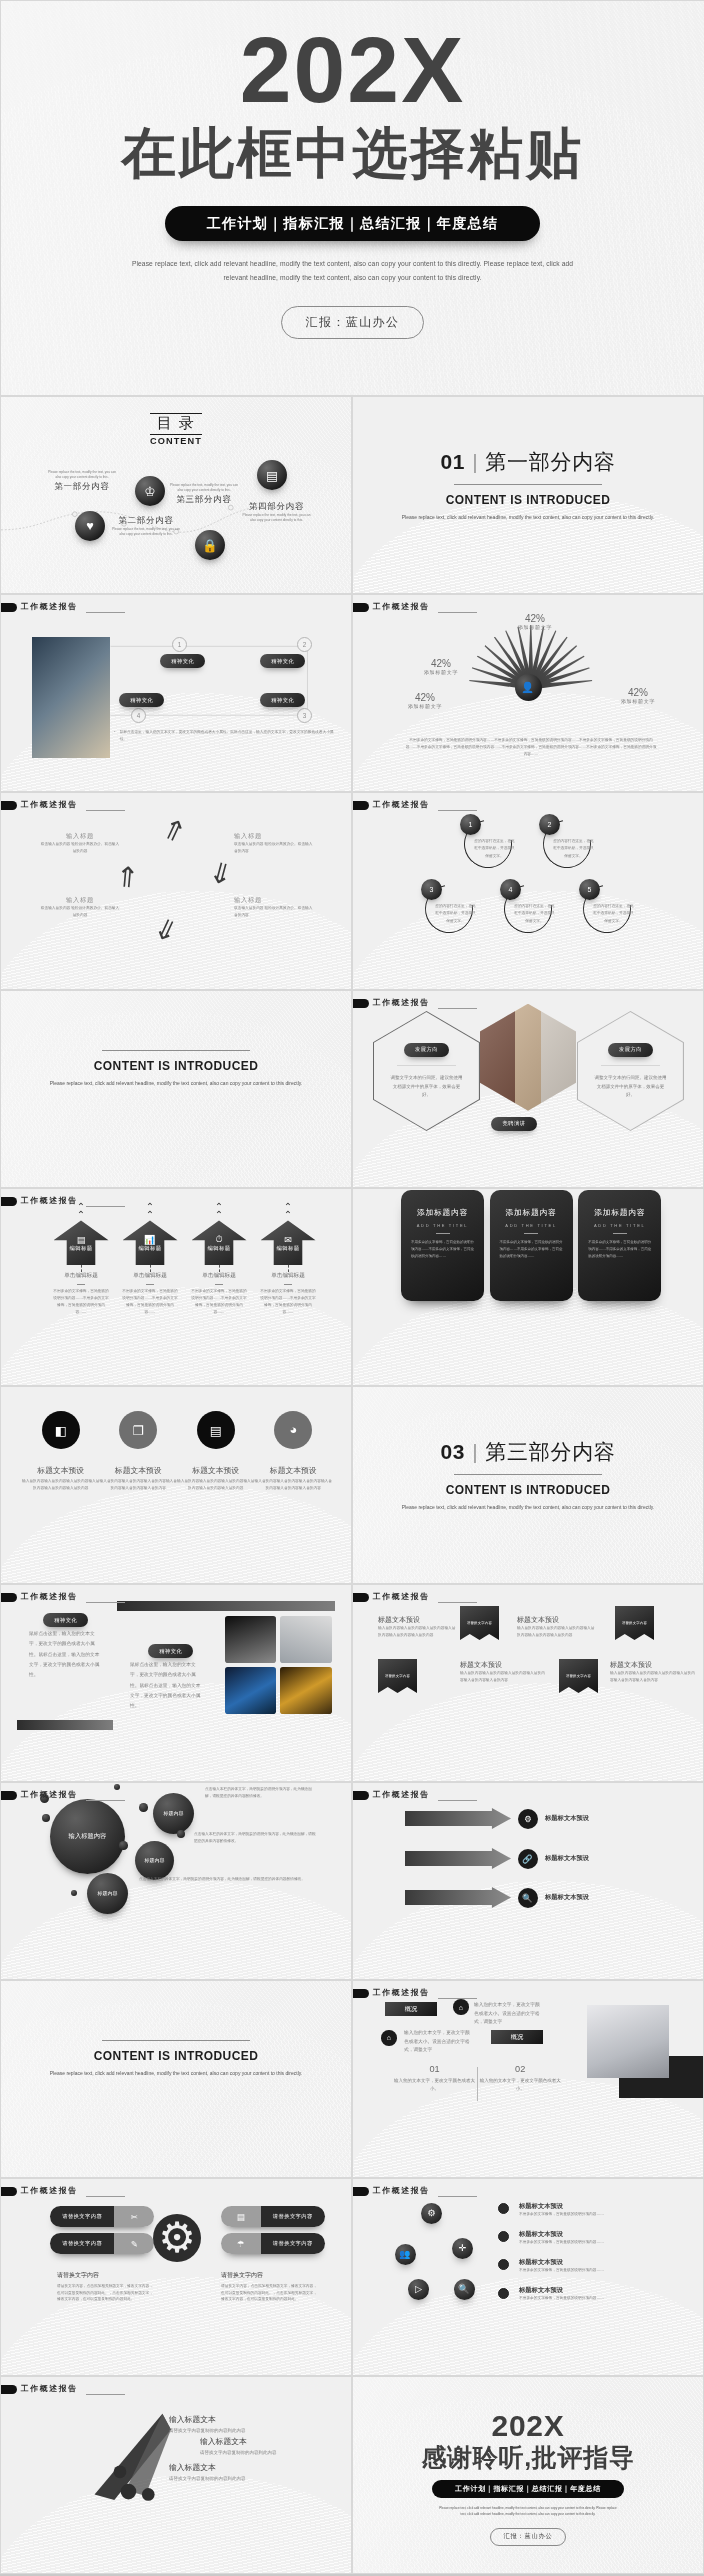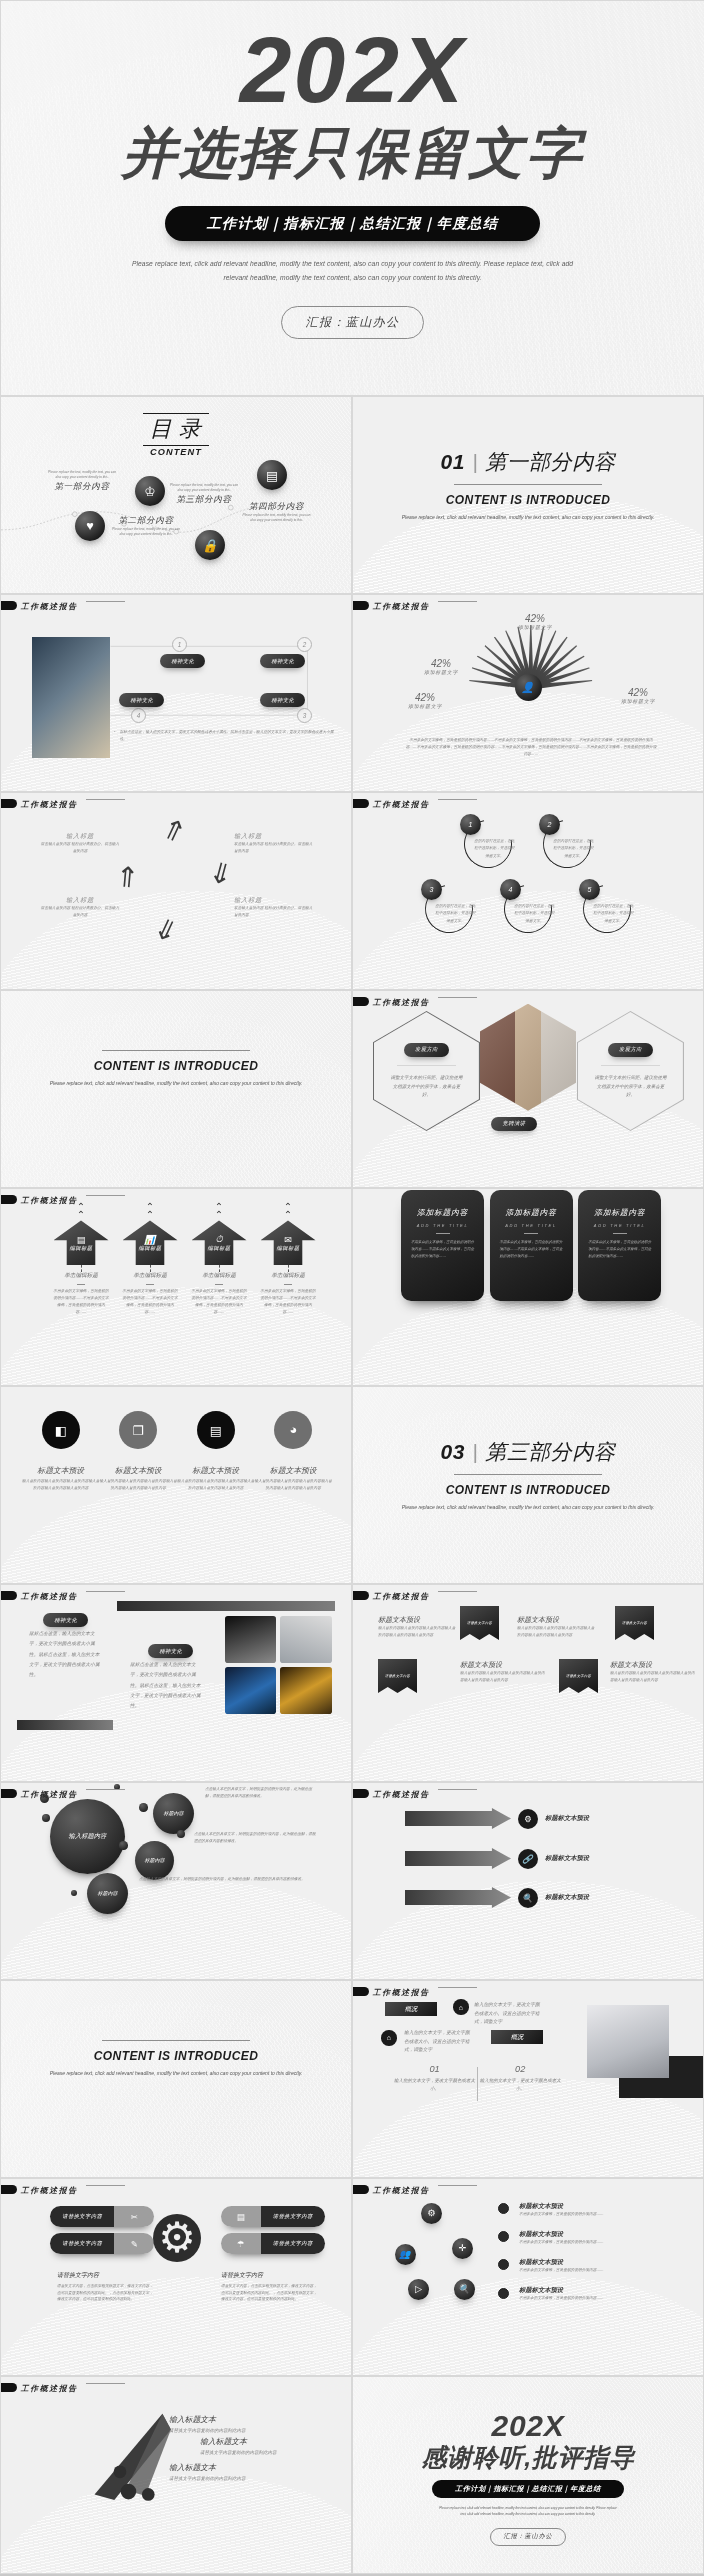--- a/index.html
+++ b/index.html
@@ -10,21 +10,20 @@
     -webkit-font-smoothing: antialiased;
   }
   .deck { width: 705px; display: flex; flex-direction: column; }
 
   
   .slide {
     position: relative;
     overflow: hidden;
     background: #f0f0f0;
     border: 0.7px solid #d8d8d8;
-    font-style: italic;
   }
   .hero { width: 705px; height: 396px; }
   .row { display: flex; }
   .half { width: 352px; height: 198px; }
 
   
   .silk-a::before, .silk-a::after,
   .silk-b::before, .silk-b::after {
     content: ""; position: absolute; pointer-events: none;
   }
@@ -84,21 +83,21 @@
   }
   .pill-outline {
     margin-top: 21px;
     border: 0.7px solid #8a8a8a; border-radius: 21px;
     padding: 7px 24px; font-size: 12px; color: #3d3d3d; letter-spacing: 1.4px;
   }
 
   
   .sl-head {
     position: absolute; top: 6.3px; left: 0; right: 10px; z-index: 5;
-    display: flex; align-items: flex-start;
+    display: flex; align-items: flex-end;
   }
   .sl-head .cap {
     width: 15.5px; height: 9.2px; background: #111;
     border-radius: 0 6.3px 6.3px 0;
   }
   .sl-head .txt {
     margin-left: 4.2px; font-size: 7.8px; font-weight: 700;
     color: #2b2b2b; letter-spacing: 1.7px;
   }
   .sl-head .rule { flex: 1; height: 0.7px; background: #9a9a9a; margin-left: 8.5px; max-width: 39px; }
@@ -108,21 +107,21 @@
   .div-top { font-size: 21px; color: #1c1c1c; letter-spacing: 0.7px; }
   .div-top b { font-weight: 800; }
   .div-top .bar { color: #9c9c9c; font-weight: 300; margin: 0 7px; }
   .div-line { width: 148px; height: 0.7px; background: #8e8e8e; margin: 7.8px auto 0; }
   .div-en { margin-top: 8.5px; font-size: 12px; font-weight: 700; color: #1d1d1d; letter-spacing: 0.4px; }
   .div-desc { margin-top: 5.6px; font-size: 5px; color: #565656; line-height: 1.9; }
 
   
   .cat-title { position: relative; z-index: 4; text-align: center; padding-top: 15.5px; }
   .cat-cn {
-    display: inline-block; font-size: 22px; color: #1b1b1b; letter-spacing: 7px;
+    display: inline-block; font-size: 15px; color: #1b1b1b; letter-spacing: 7px;
     border-top: 1.4px solid #1b1b1b; border-bottom: 1.4px solid #1b1b1b;
     padding: 0.7px 1.4px 0.7px 7px;
   }
   .cat-en { font-size: 9.2px; font-weight: 700; color: #1b1b1b; letter-spacing: 1.1px; margin-top: 1.4px; }
   .cat-node { position: absolute; z-index: 4; text-align: center; }
   .cat-node .cn { font-size: 8.5px; color: #3a3a3a; letter-spacing: 0.7px; }
   .cat-node .en { font-size: 3.2px; color: #7e7e7e; line-height: 1.7; width: 68px; margin: 0 auto; }
   .circ-icon {
     width: 30px; height: 30px; border-radius: 50%;
     background: radial-gradient(circle at 32% 26%, #6e6e6e, #1a1a1a 78%);
@@ -296,21 +295,21 @@
   .thin { font-weight: 300; }
 </style>
 </head>
 <body>
 
 <div class="deck">
 
   <div class="slide hero silk-a">
     <div class="hero-inner">
       <div class="hero-year">202X</div>
-      <div class="hero-title">并选择只保留文字</div>
+      <div class="hero-title">在此框中选择粘贴</div>
       <div class="pill-dark">工作计划｜指标汇报｜总结汇报｜年度总结</div>
       <div class="hero-desc">Please replace text, click add relevant headline, modify the text content, also can copy your content to this directly. Please replace text, click add relevant headline, modify the text content, also can copy your content to this directly.</div>
       <div class="pill-outline">汇报：蓝山办公</div>
     </div>
   </div>
 
   <div class="row">
 
     <div class="slide half silk-a">
       <div class="cat-title">

